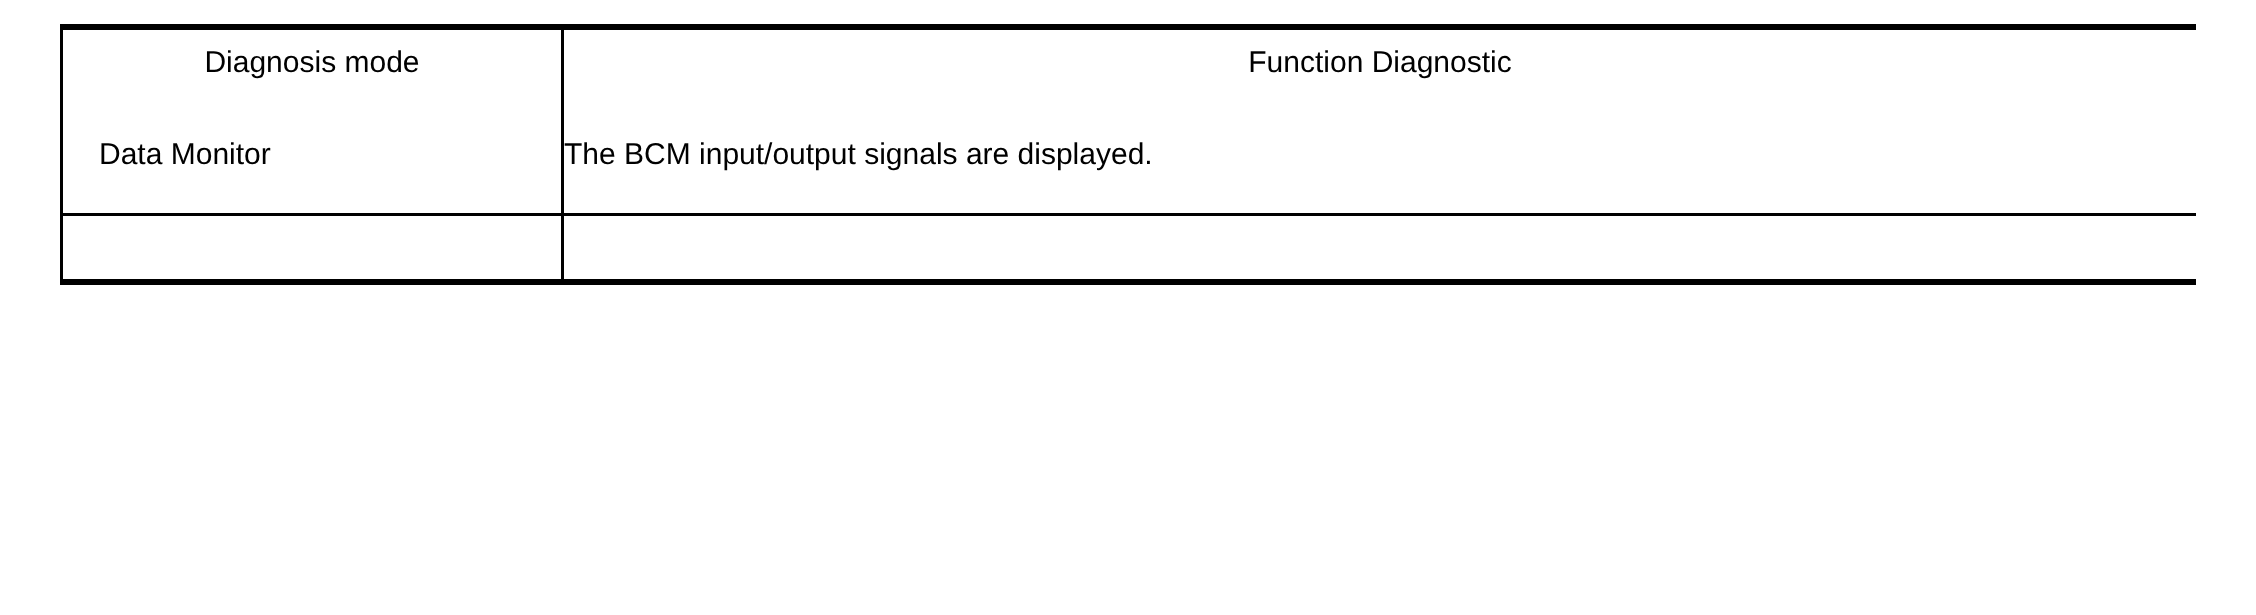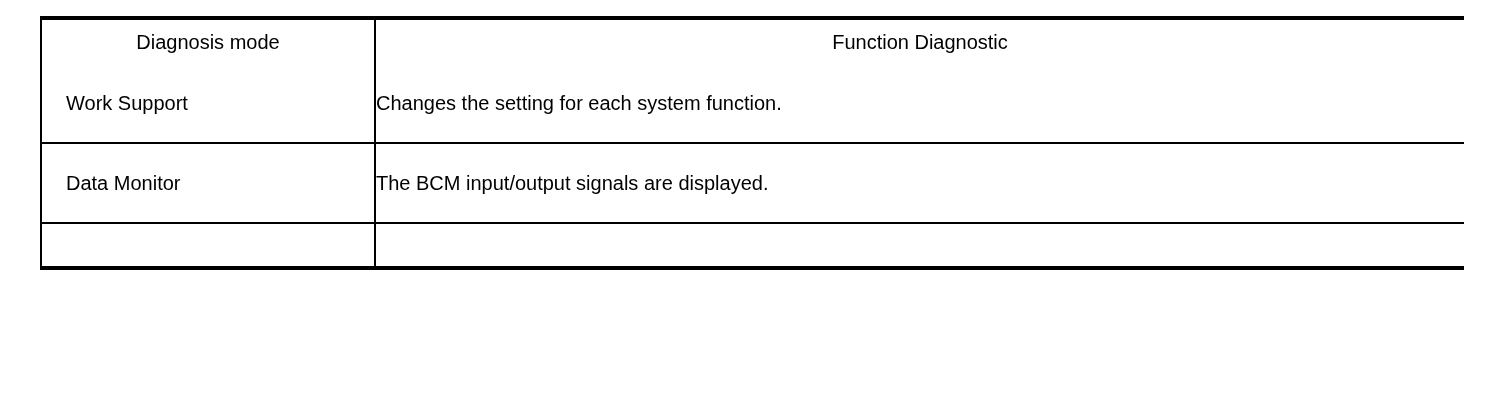--- a/index.html
+++ b/index.html
@@ -123,30 +123,20 @@
           <th class="cell-mode">
             <span class="cell-inner">Diagnosis mode</span>
           </th>
           <th class="cell-desc">
             <span class="cell-inner">Function Diagnostic</span>
           </th>
         </tr>
       </thead>
       <tbody>
 
-        <tr>
-          <td class="cell-mode">
-            <span class="cell-inner">Work Support</span>
-          </td>
-          <td class="cell-desc">
-            <span class="cell-inner">
-              <span class="desc-line">Changes the setting for each system function.</span>
-            </span>
-          </td>
-        </tr>
 
 
 
         <tr>
           <td class="cell-mode">
             <span class="cell-inner">Data Monitor</span>
           </td>
           <td class="cell-desc">
             <span class="cell-inner">
               <span class="desc-line">The BCM input/output signals are displayed.</span>

